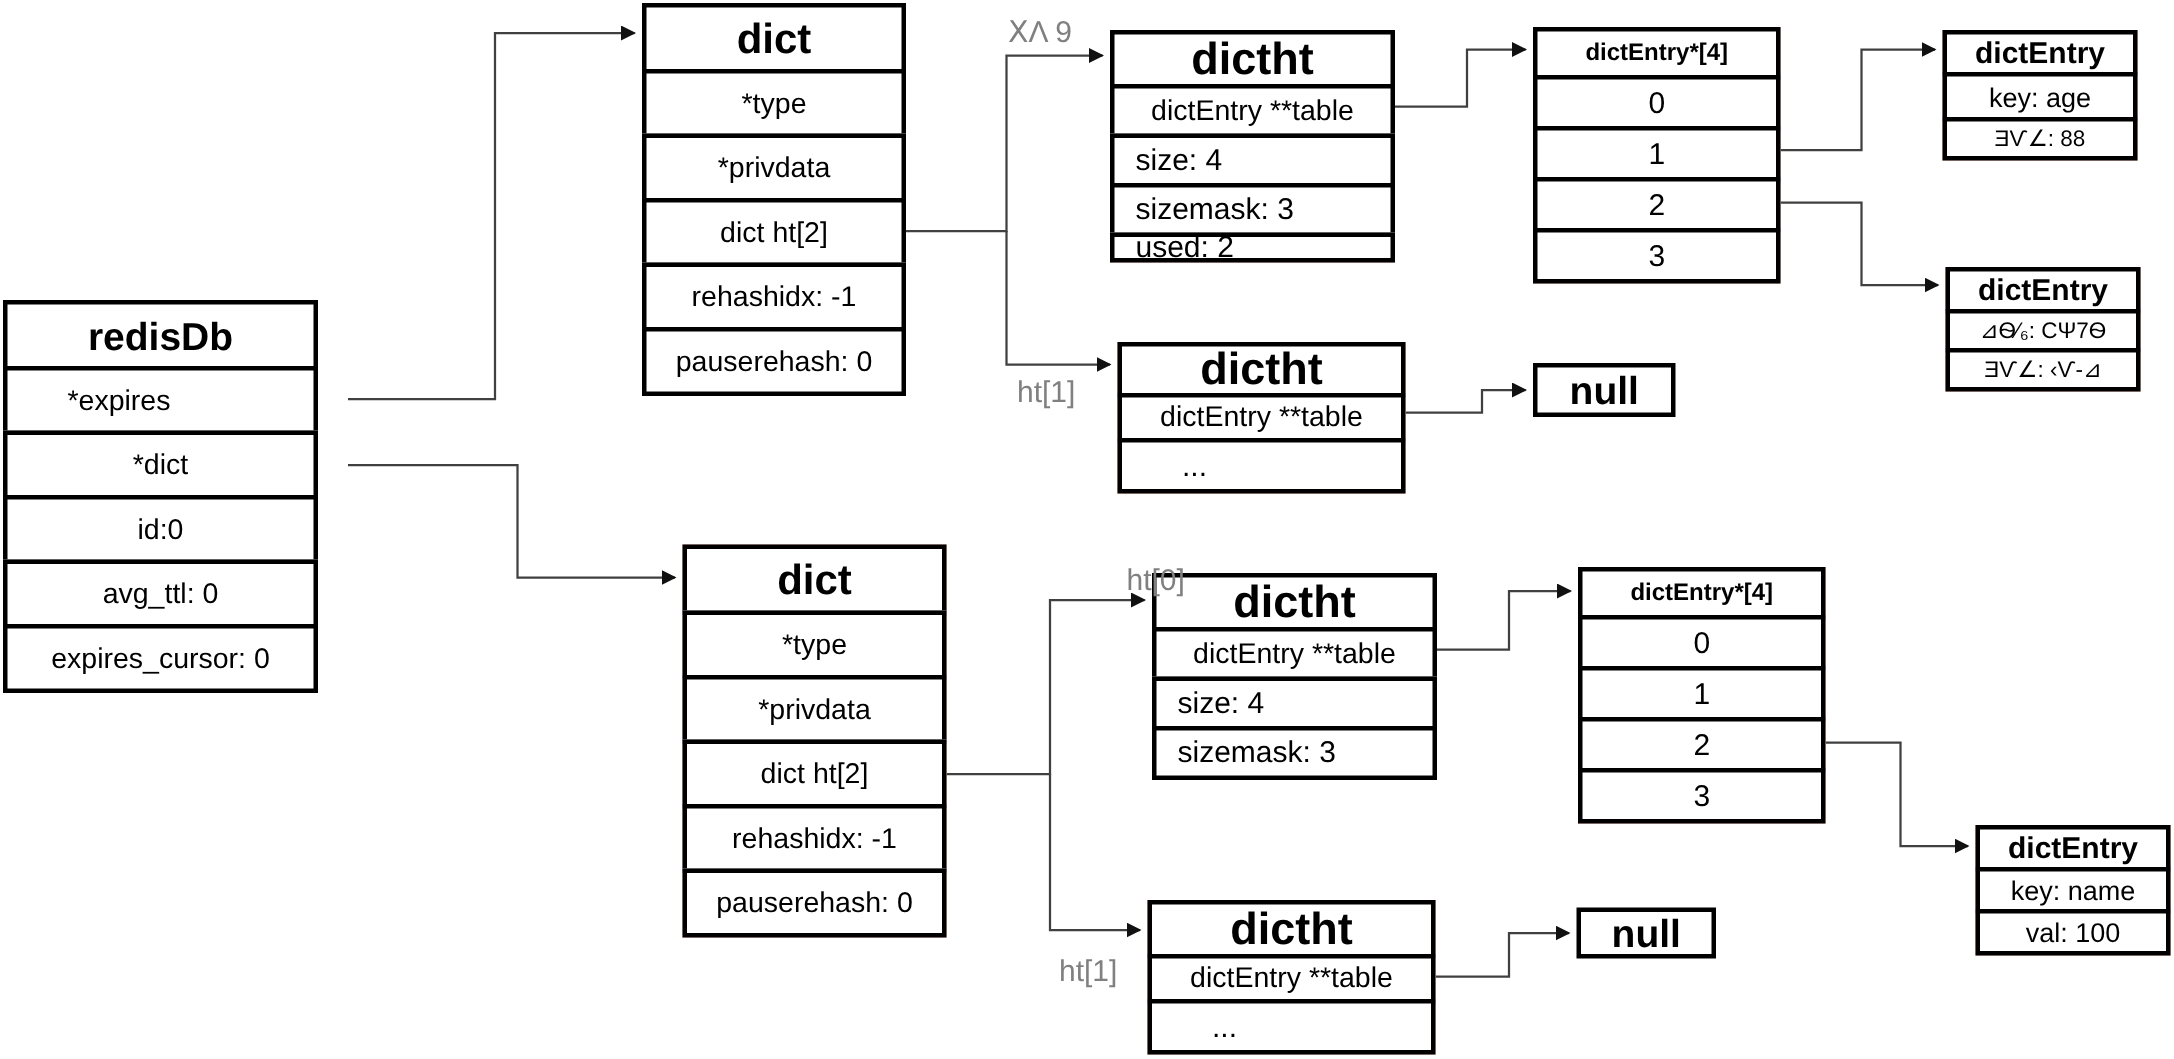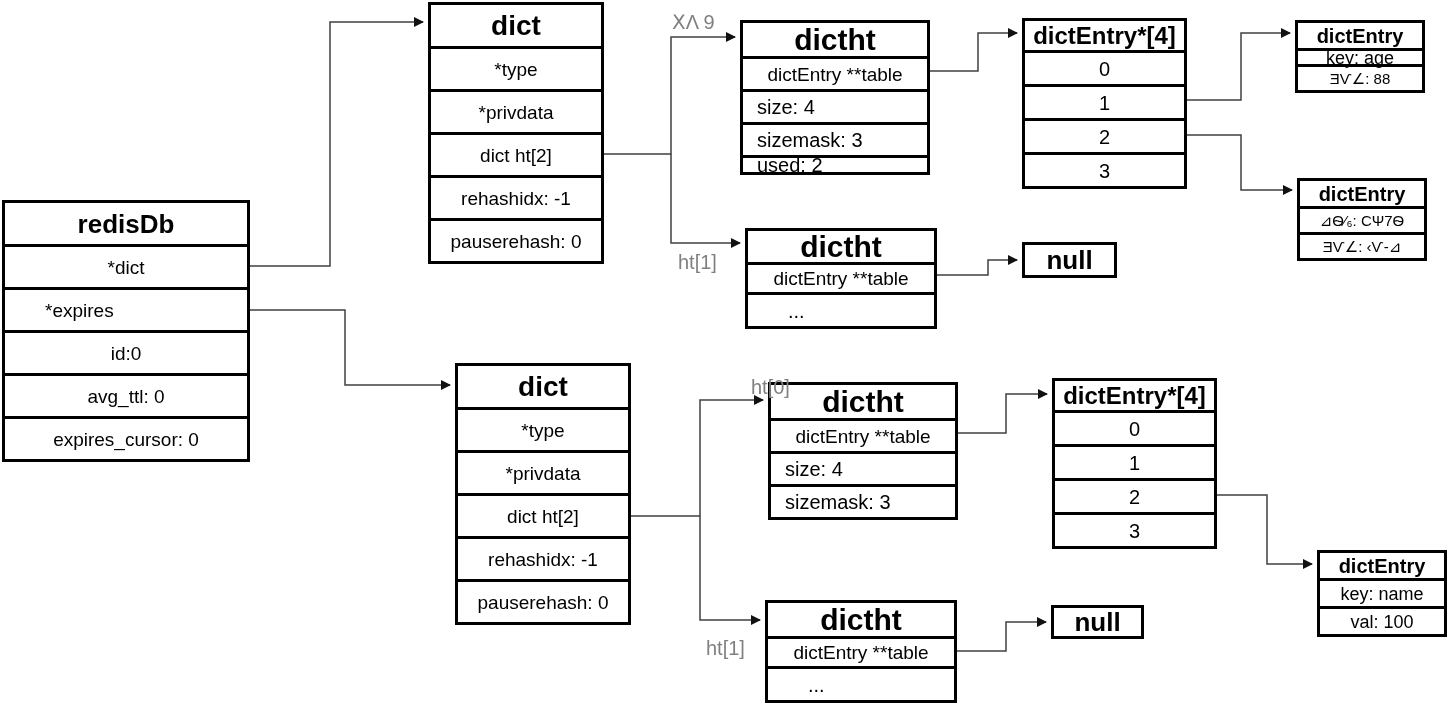--- a/index.html
+++ b/index.html
@@ -14,21 +14,21 @@
     display:flex;align-items:center;justify-content:center;
     background:#fff;
     font-size:19px;
     line-height:1;
     white-space:nowrap;
   }
   .cell:first-child{margin-top:0;}
   .cell.title{font-weight:bold;}
   .cell.left{justify-content:flex-start;padding-left:14px;}
   .t26{font-size:26px;} .t28{font-size:28px;} .t30{font-size:30px;}
-  .t21{font-size:24px;} .t20{font-size:20px;} .t19{font-size:19px;}
+  .t21{font-size:16px;} .t20{font-size:20px;} .t19{font-size:19px;}
   .t18{font-size:18px;} .t15{font-size:15px;}
   .ht-label{
     position:absolute;color:#808080;font-size:20px;line-height:1;
     white-space:nowrap;
   }
 </style>
 </head>
 <body>
 
 <div id="canvas">
@@ -49,24 +49,24 @@
       <polyline points="1187,135 1241,135 1241,190 1292,190" marker-end="url(#arrow)"></polyline>
       <polyline points="937,275 988,275 988,260 1017,260" marker-end="url(#arrow)"></polyline>
       <polyline points="631,516 700,516 700,400 763,400" marker-end="url(#arrow)"></polyline>
       <polyline points="700,516 700,620 760,620" marker-end="url(#arrow)"></polyline>
       <polyline points="958,433 1006,433 1006,394 1047,394" marker-end="url(#arrow)"></polyline>
       <polyline points="1217,495 1267,495 1267,564 1312,564" marker-end="url(#arrow)"></polyline>
       <polyline points="957,651 1006,651 1006,622 1046,622" marker-end="url(#arrow)"></polyline>
     </g>
   </svg>
 
-  <div class="node" style="left:2px;top:200px;width:248px;">
+  <div class="node" style="left:2px;top:200px;width:210px;">
     <div class="cell title t26" style="height:47px;">redisDb</div>
+    <div class="cell left" style="height:46px;padding-left:40px;">*expires</div>
     <div class="cell" style="height:46px;">*dict</div>
-    <div class="cell left" style="height:46px;padding-left:40px;">*expires</div>
     <div class="cell" style="height:46px;">id:0</div>
     <div class="cell" style="height:46px;">avg_ttl: 0</div>
     <div class="cell" style="height:46px;">expires_cursor: 0</div>
   </div>
 
   <div class="node" style="left:428px;top:2px;width:176px;">
     <div class="cell title t28" style="height:47px;">dict</div>
     <div class="cell" style="height:46px;">*type</div>
     <div class="cell" style="height:46px;">*privdata</div>
     <div class="cell" style="height:46px;">dict ht[2]</div>
@@ -95,21 +95,21 @@
   <div class="node" style="left:1022px;top:18px;width:165px;">
     <div class="cell title t21" style="height:35px;">dictEntry*[4]</div>
     <div class="cell t20" style="height:37px;">0</div>
     <div class="cell t20" style="height:37px;">1</div>
     <div class="cell t20" style="height:37px;">2</div>
     <div class="cell t20" style="height:37px;">3</div>
   </div>
 
   <div class="node" style="left:1295px;top:20px;width:130px;">
     <div class="cell title t20" style="height:31px;">dictEntry</div>
-    <div class="cell t18" style="height:19px;">key: age</div>
+    <div class="cell t18" style="height:33px;">key: age</div>
     <div class="cell t15" style="height:29px;">ƎѴ∠: 88</div>
   </div>
 
   <div class="node" style="left:1297px;top:178px;width:130px;">
     <div class="cell title t20" style="height:31px;">dictEntry</div>
     <div class="cell t15" style="height:29px;">⊿Ѳ⁄₆: ϹΨ7Ѳ</div>
     <div class="cell t15" style="height:29px;">ƎѴ∠: ‹Ѵ-⊿</div>
   </div>
 
   <div class="node" style="left:455px;top:363px;width:176px;">

